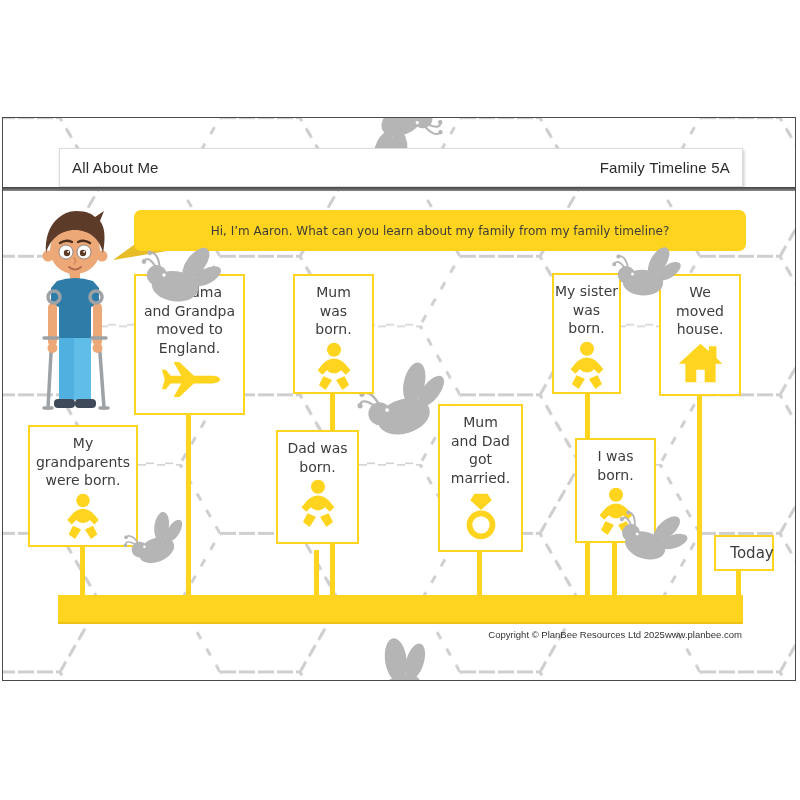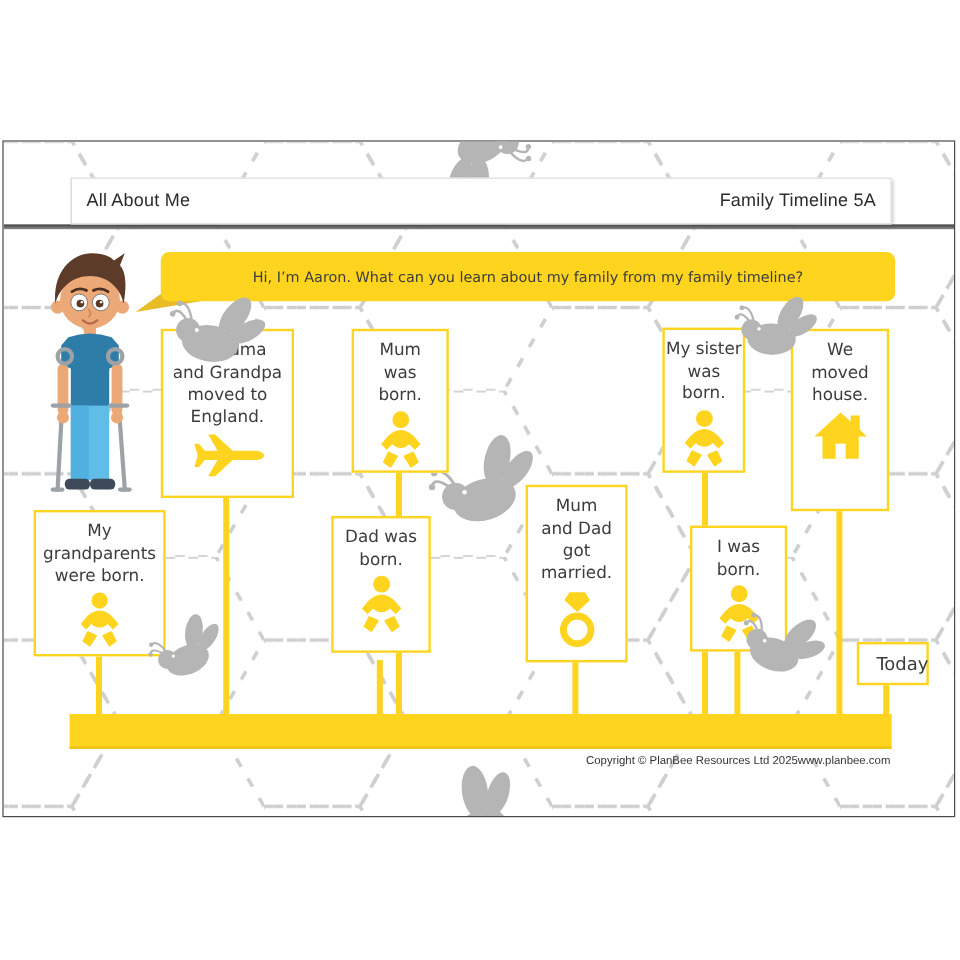--- a/index.html
+++ b/index.html
@@ -212,21 +212,21 @@
         </svg>
     </div>
     <div class="ebox" style="left:549px;top:155px;width:69px;height:121px">
       <div class="etext">My sister
 was
 born.</div>
       <svg class="eicon" style="width:44px;height:50px" viewBox="0 0 56 64">
           <use href="#icon-baby"></use>
         </svg>
     </div>
-    <div class="ebox" style="left:656px;top:156px;width:82px;height:152px">
+    <div class="ebox" style="left:656px;top:156px;width:82px;height:122px">
       <div class="etext">We
 moved
 house.</div>
       <svg class="eicon" style="width:47px;height:42px" viewBox="0 0 56 50">
           <use href="#icon-house"></use>
         </svg>
     </div>
 
     <div class="ebox" style="left:25px;top:307px;width:110px;height:122px">
       <div class="etext">My

